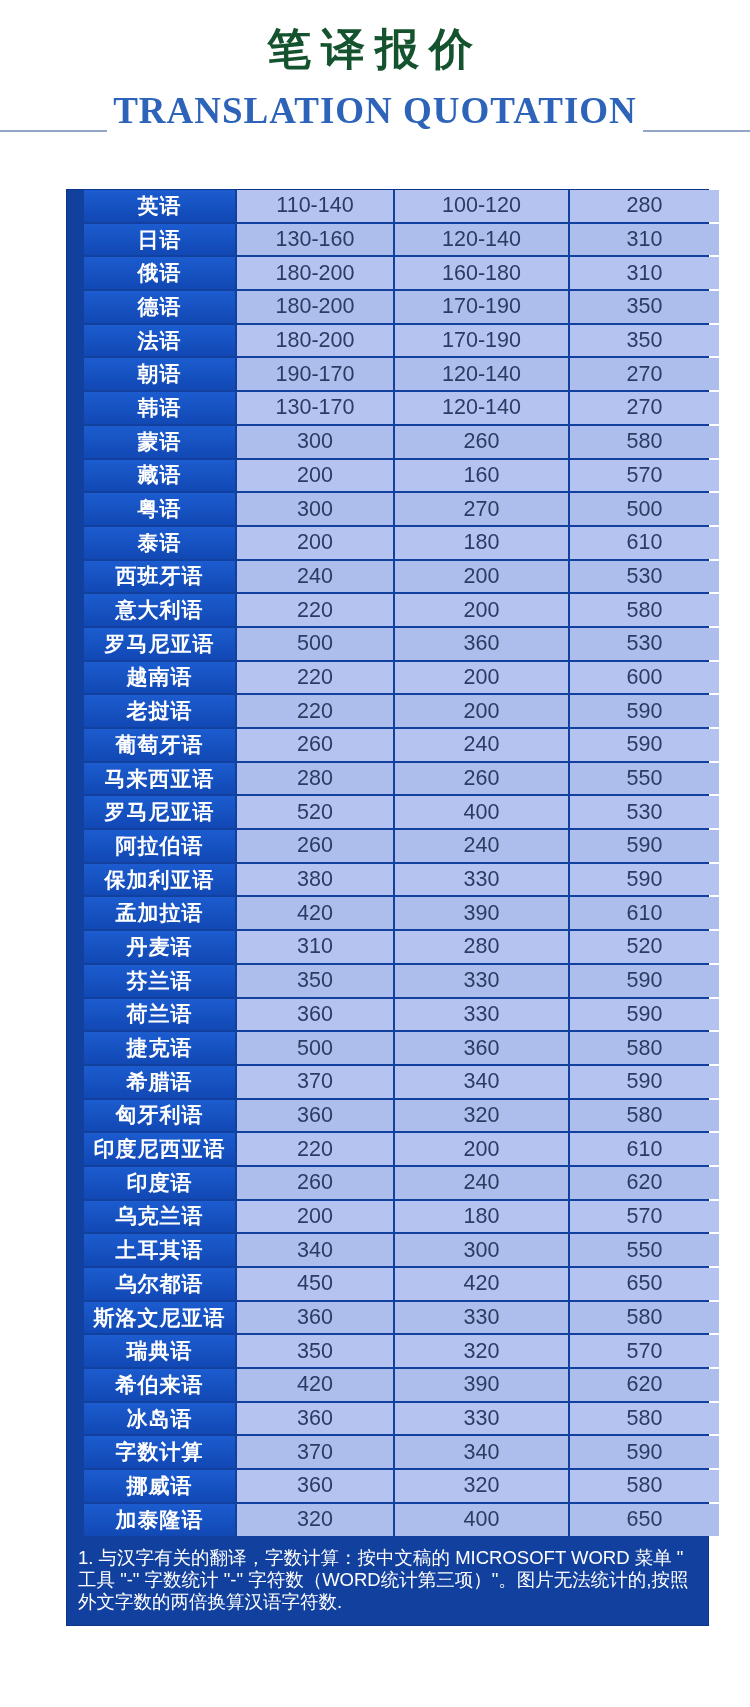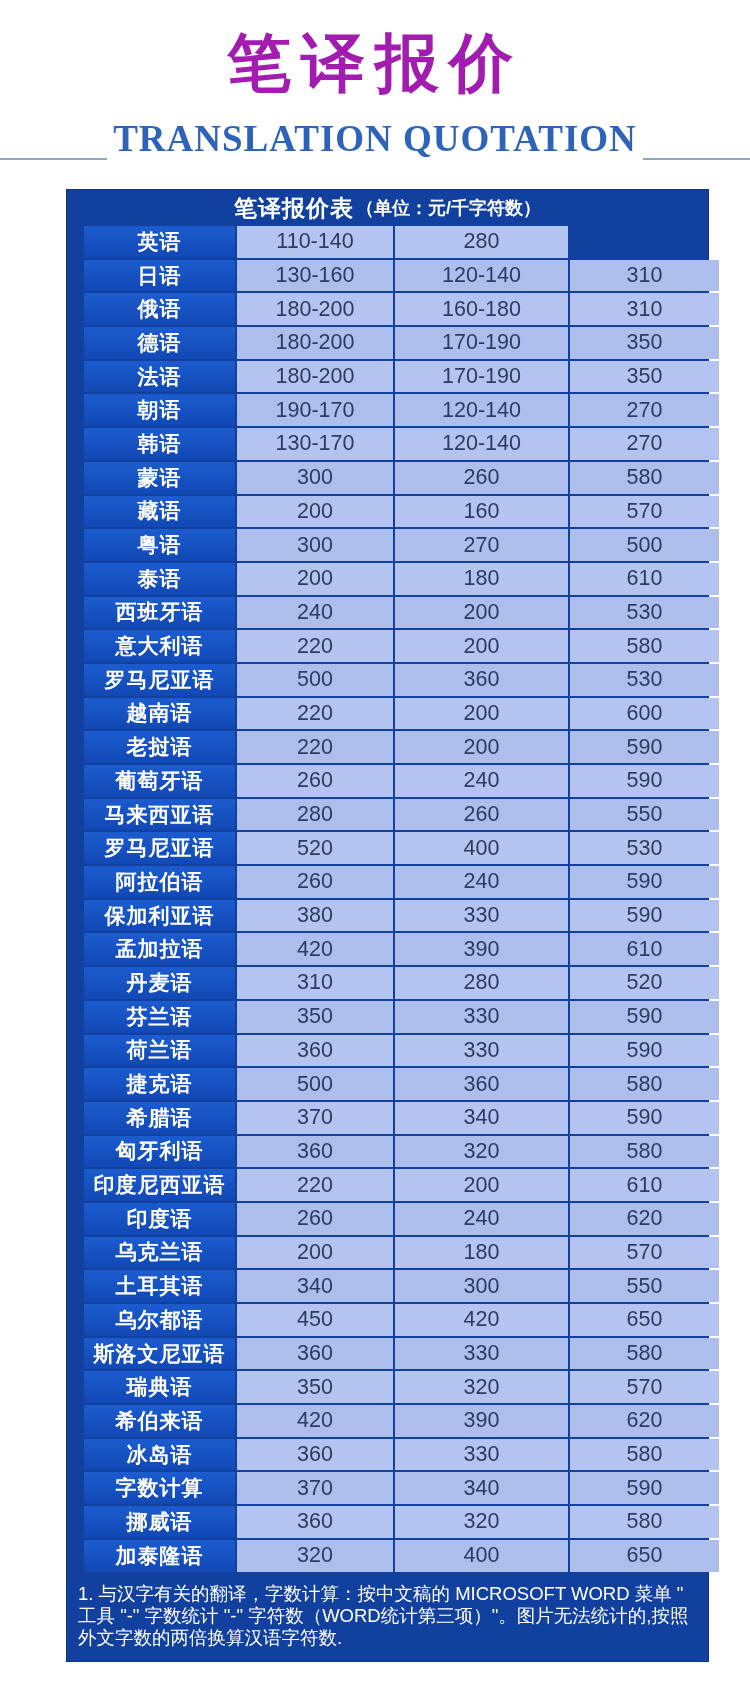--- a/index.html
+++ b/index.html
@@ -8,23 +8,23 @@
     width:750px; height:1707px;
     background:#ffffff;
     font-family:"Liberation Sans","DejaVu Sans",sans-serif;
     overflow:hidden;
     position:relative;
   }
   
   .title {
     margin-top:20px;
     text-align:center;
-    font-size:64px;
+    font-size:44px;
     font-weight:bold;
-    color:#a21caf;
+    color:#14532d;
     letter-spacing:10px;
   }
   .subtitle-row {
     margin-top:10px;
     display:flex;
     align-items:flex-end;
     width:100%;
   }
   .subtitle-row .rule {
     flex:1;
@@ -115,29 +115,26 @@
 
 <h1 class="title">笔译报价</h1>
 
 <div class="subtitle-row">
   <span class="rule"></span>
   <h2 class="subtitle">TRANSLATION QUOTATION</h2>
   <span class="rule"></span>
 </div>
 
 <div class="quote-table">
-  <div class="table-header">
-    <span class="th-title">笔译报价表</span>
-    <span class="th-unit">（单位：元/千字符数）</span>
-  </div>
 
   <div class="table-body" id="table-body">
   <div class="row">
     <div class="cell lang">英语</div>
     <div class="cell price">110-140</div>
+    <div class="cell price">100-120</div>
     <div class="cell price">280</div>
   </div>
 
   <div class="row">
     <div class="cell lang">日语</div>
     <div class="cell price">130-160</div>
     <div class="cell price">120-140</div>
     <div class="cell price">310</div>
   </div>
 

